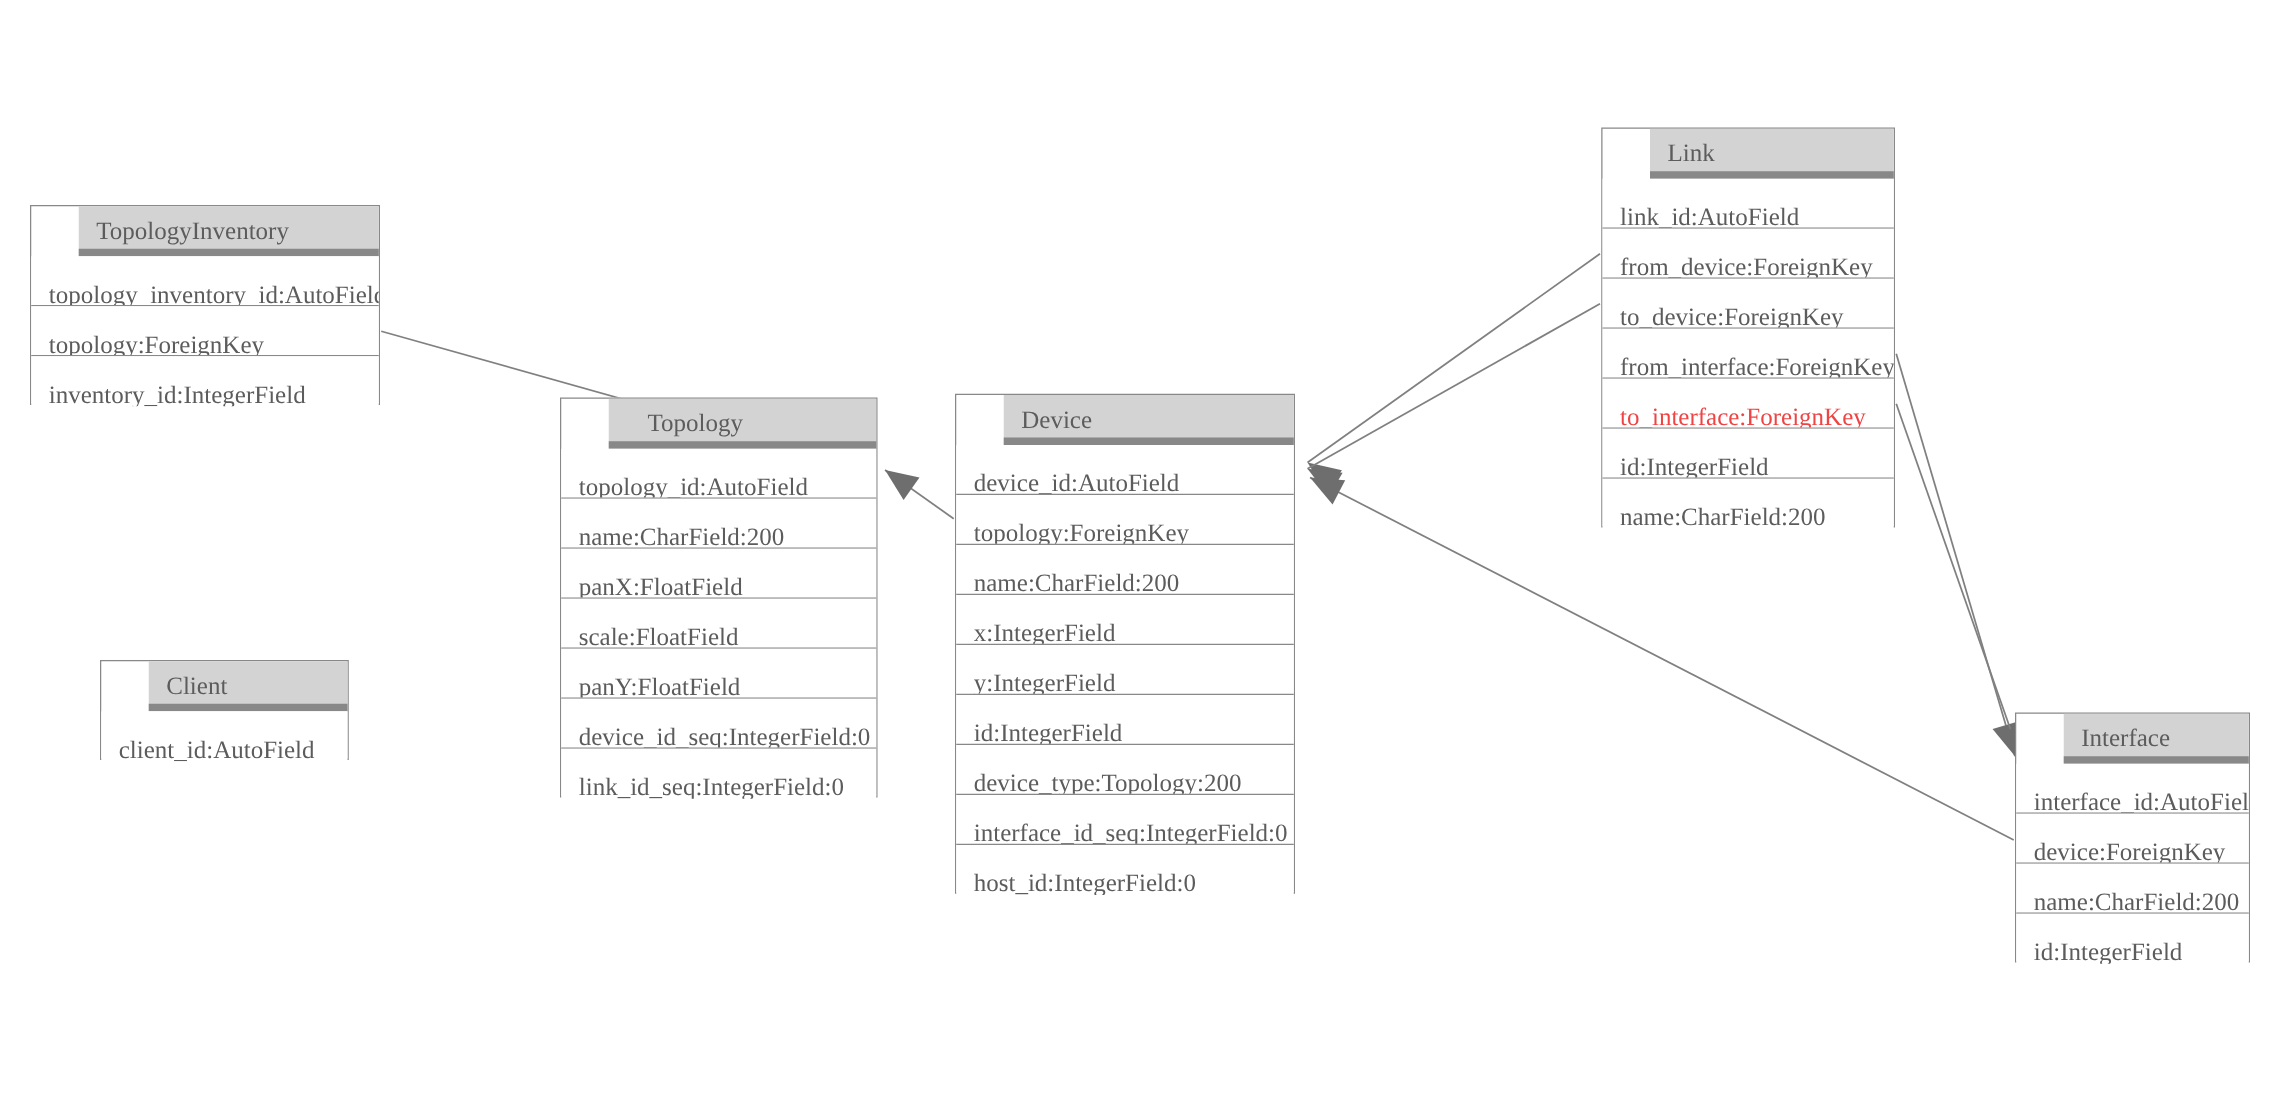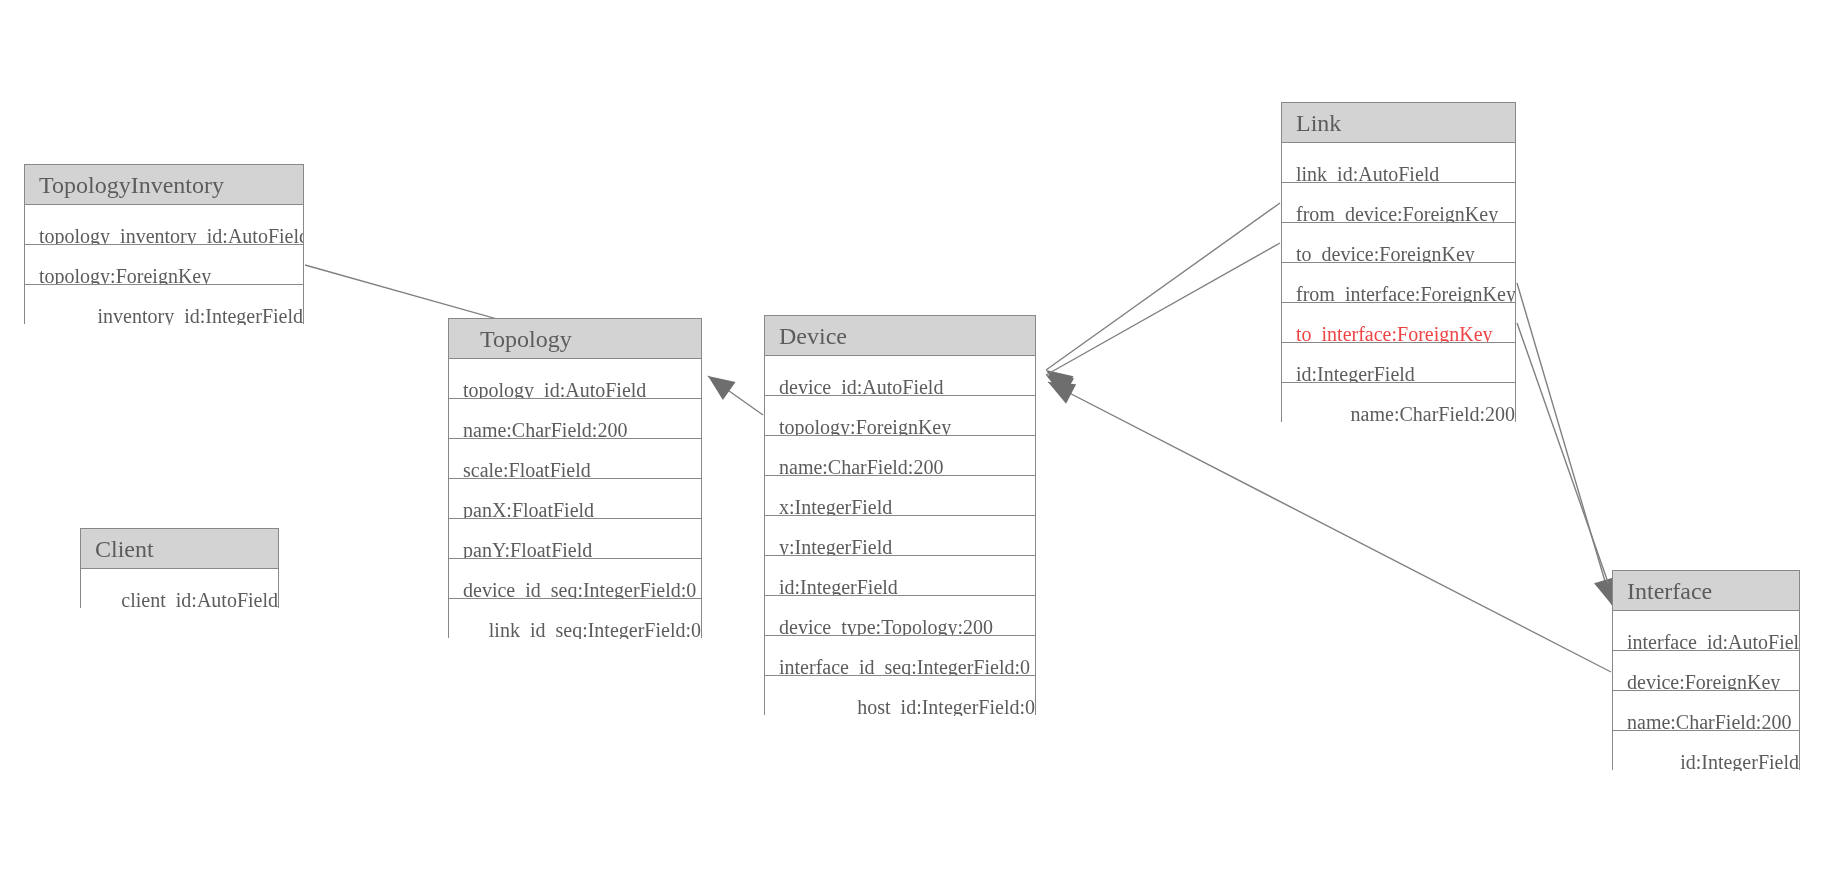--- a/index.html
+++ b/index.html
@@ -27,44 +27,44 @@
   .entity {
     position: absolute;
     box-sizing: border-box;
     border: 1px solid #888888;
     background: #ffffff;
     z-index: 5;
   }
   .entity-header {
     box-sizing: border-box;
     background: #d3d3d3;
-    border-bottom: 1px solid #404040;
+    border-bottom: 6px solid #404040;
     height: 40px;
     line-height: 40px;
     padding: 0 0 0 14px;
-    font-size: 24px;
+    font-size: 20px;
     color: #5c5c5c;
     white-space: nowrap;
     overflow: hidden;
+    margin-left: 38px;
   }
   .entity-row {
     box-sizing: border-box;
     height: 40px;
     line-height: 39px;
     padding: 12px 0 0 14px;
     font-size: 20px;
     color: #5c5c5c;
     border-bottom: 1px solid #888888;
     background: #ffffff;
     white-space: nowrap;
     overflow: hidden;
   }
   .entity-row:last-child {
     border-bottom: none;
-    text-align: right;
   }
 </style>
 </head>
 <body>
 
 <div id="canvas">
 
   <svg id="edge-layer" viewBox="0 0 1824 874" width="1824" height="874" xmlns="http://www.w3.org/2000/svg">
       <g>
         <path d="M 305,265 L 700,376" stroke="#808080" stroke-width="1.4" fill="none"></path>
@@ -100,22 +100,22 @@
       <div class="entity" style="left: 24px; top: 164px; width: 280px; height: 160px; border-color: rgb(136, 136, 136);">
         <div class="entity-header" style="background: rgb(211, 211, 211); color: rgb(92, 92, 92); border-bottom-color: rgb(136, 136, 136);">TopologyInventory</div>
         <div class="entity-row" style="color: rgb(92, 92, 92); border-bottom-color: rgb(136, 136, 136); background: rgb(255, 255, 255);">topology_inventory_id:AutoField</div>
         <div class="entity-row" style="color: rgb(92, 92, 92); border-bottom-color: rgb(136, 136, 136); background: rgb(255, 255, 255);">topology:ForeignKey</div>
         <div class="entity-row" style="color: rgb(92, 92, 92); border-bottom-color: rgb(136, 136, 136); background: rgb(255, 255, 255);">inventory_id:IntegerField</div>
       </div>
       <div class="entity" style="left: 448px; top: 318px; width: 254px; height: 320px; border-color: rgb(136, 136, 136);">
         <div class="entity-header" style="background: rgb(211, 211, 211); color: rgb(92, 92, 92); border-bottom-color: rgb(136, 136, 136); padding-left: 31px;">Topology</div>
         <div class="entity-row" style="color: rgb(92, 92, 92); border-bottom-color: rgb(136, 136, 136); background: rgb(255, 255, 255);">topology_id:AutoField</div>
         <div class="entity-row" style="color: rgb(92, 92, 92); border-bottom-color: rgb(136, 136, 136); background: rgb(255, 255, 255);">name:CharField:200</div>
+        <div class="entity-row" style="color: rgb(92, 92, 92); border-bottom-color: rgb(136, 136, 136); background: rgb(255, 255, 255);">panX:FloatField</div>
         <div class="entity-row" style="color: rgb(92, 92, 92); border-bottom-color: rgb(136, 136, 136); background: rgb(255, 255, 255);">scale:FloatField</div>
-        <div class="entity-row" style="color: rgb(92, 92, 92); border-bottom-color: rgb(136, 136, 136); background: rgb(255, 255, 255);">panX:FloatField</div>
         <div class="entity-row" style="color: rgb(92, 92, 92); border-bottom-color: rgb(136, 136, 136); background: rgb(255, 255, 255);">panY:FloatField</div>
         <div class="entity-row" style="color: rgb(92, 92, 92); border-bottom-color: rgb(136, 136, 136); background: rgb(255, 255, 255);">device_id_seq:IntegerField:0</div>
         <div class="entity-row" style="color: rgb(92, 92, 92); border-bottom-color: rgb(136, 136, 136); background: rgb(255, 255, 255);">link_id_seq:IntegerField:0</div>
       </div>
       <div class="entity" style="left: 80px; top: 528px; width: 199px; height: 80px; border-color: rgb(136, 136, 136); font-family: Liberation Serif, serif;">
         <div class="entity-header" style="background: rgb(211, 211, 211); color: rgb(92, 92, 92); border-bottom-color: rgb(136, 136, 136);">Client</div>
         <div class="entity-row" style="color: rgb(92, 92, 92); border-bottom-color: rgb(136, 136, 136); background: rgb(255, 255, 255);">client_id:AutoField</div>
       </div>
       <div class="entity" style="left: 764px; top: 315px; width: 272px; height: 400px; border-color: rgb(136, 136, 136);">
         <div class="entity-header" style="background: rgb(211, 211, 211); color: rgb(92, 92, 92); border-bottom-color: rgb(136, 136, 136);">Device</div>

